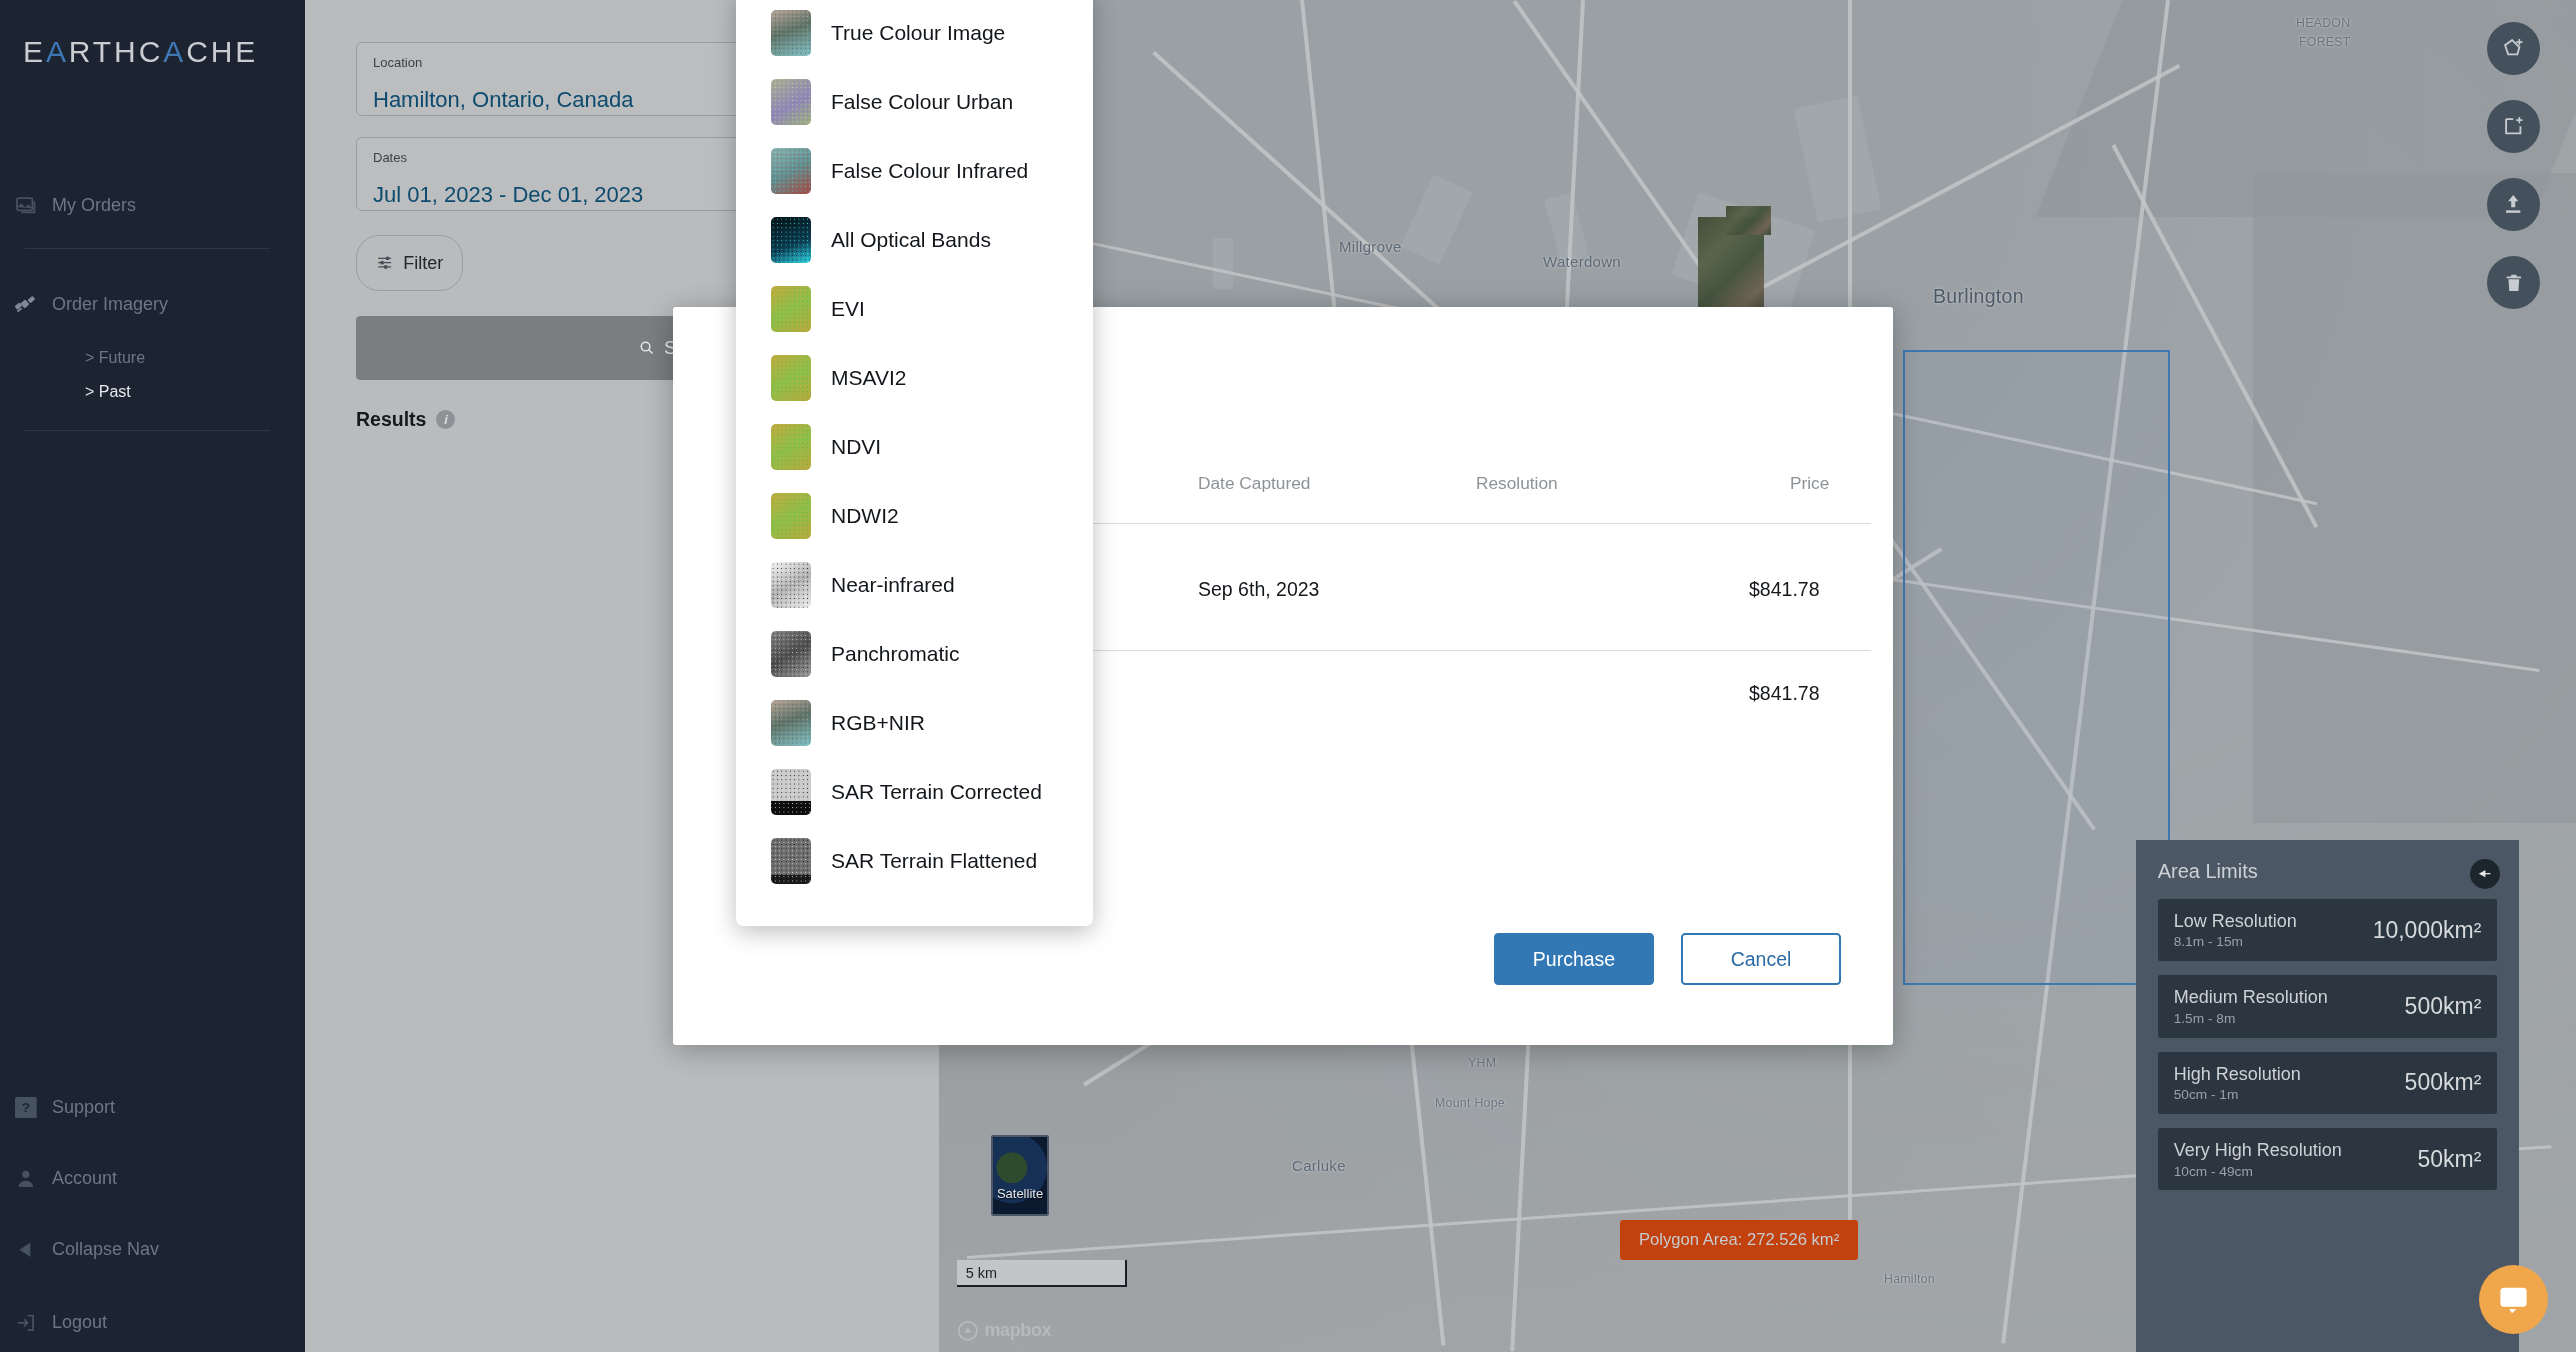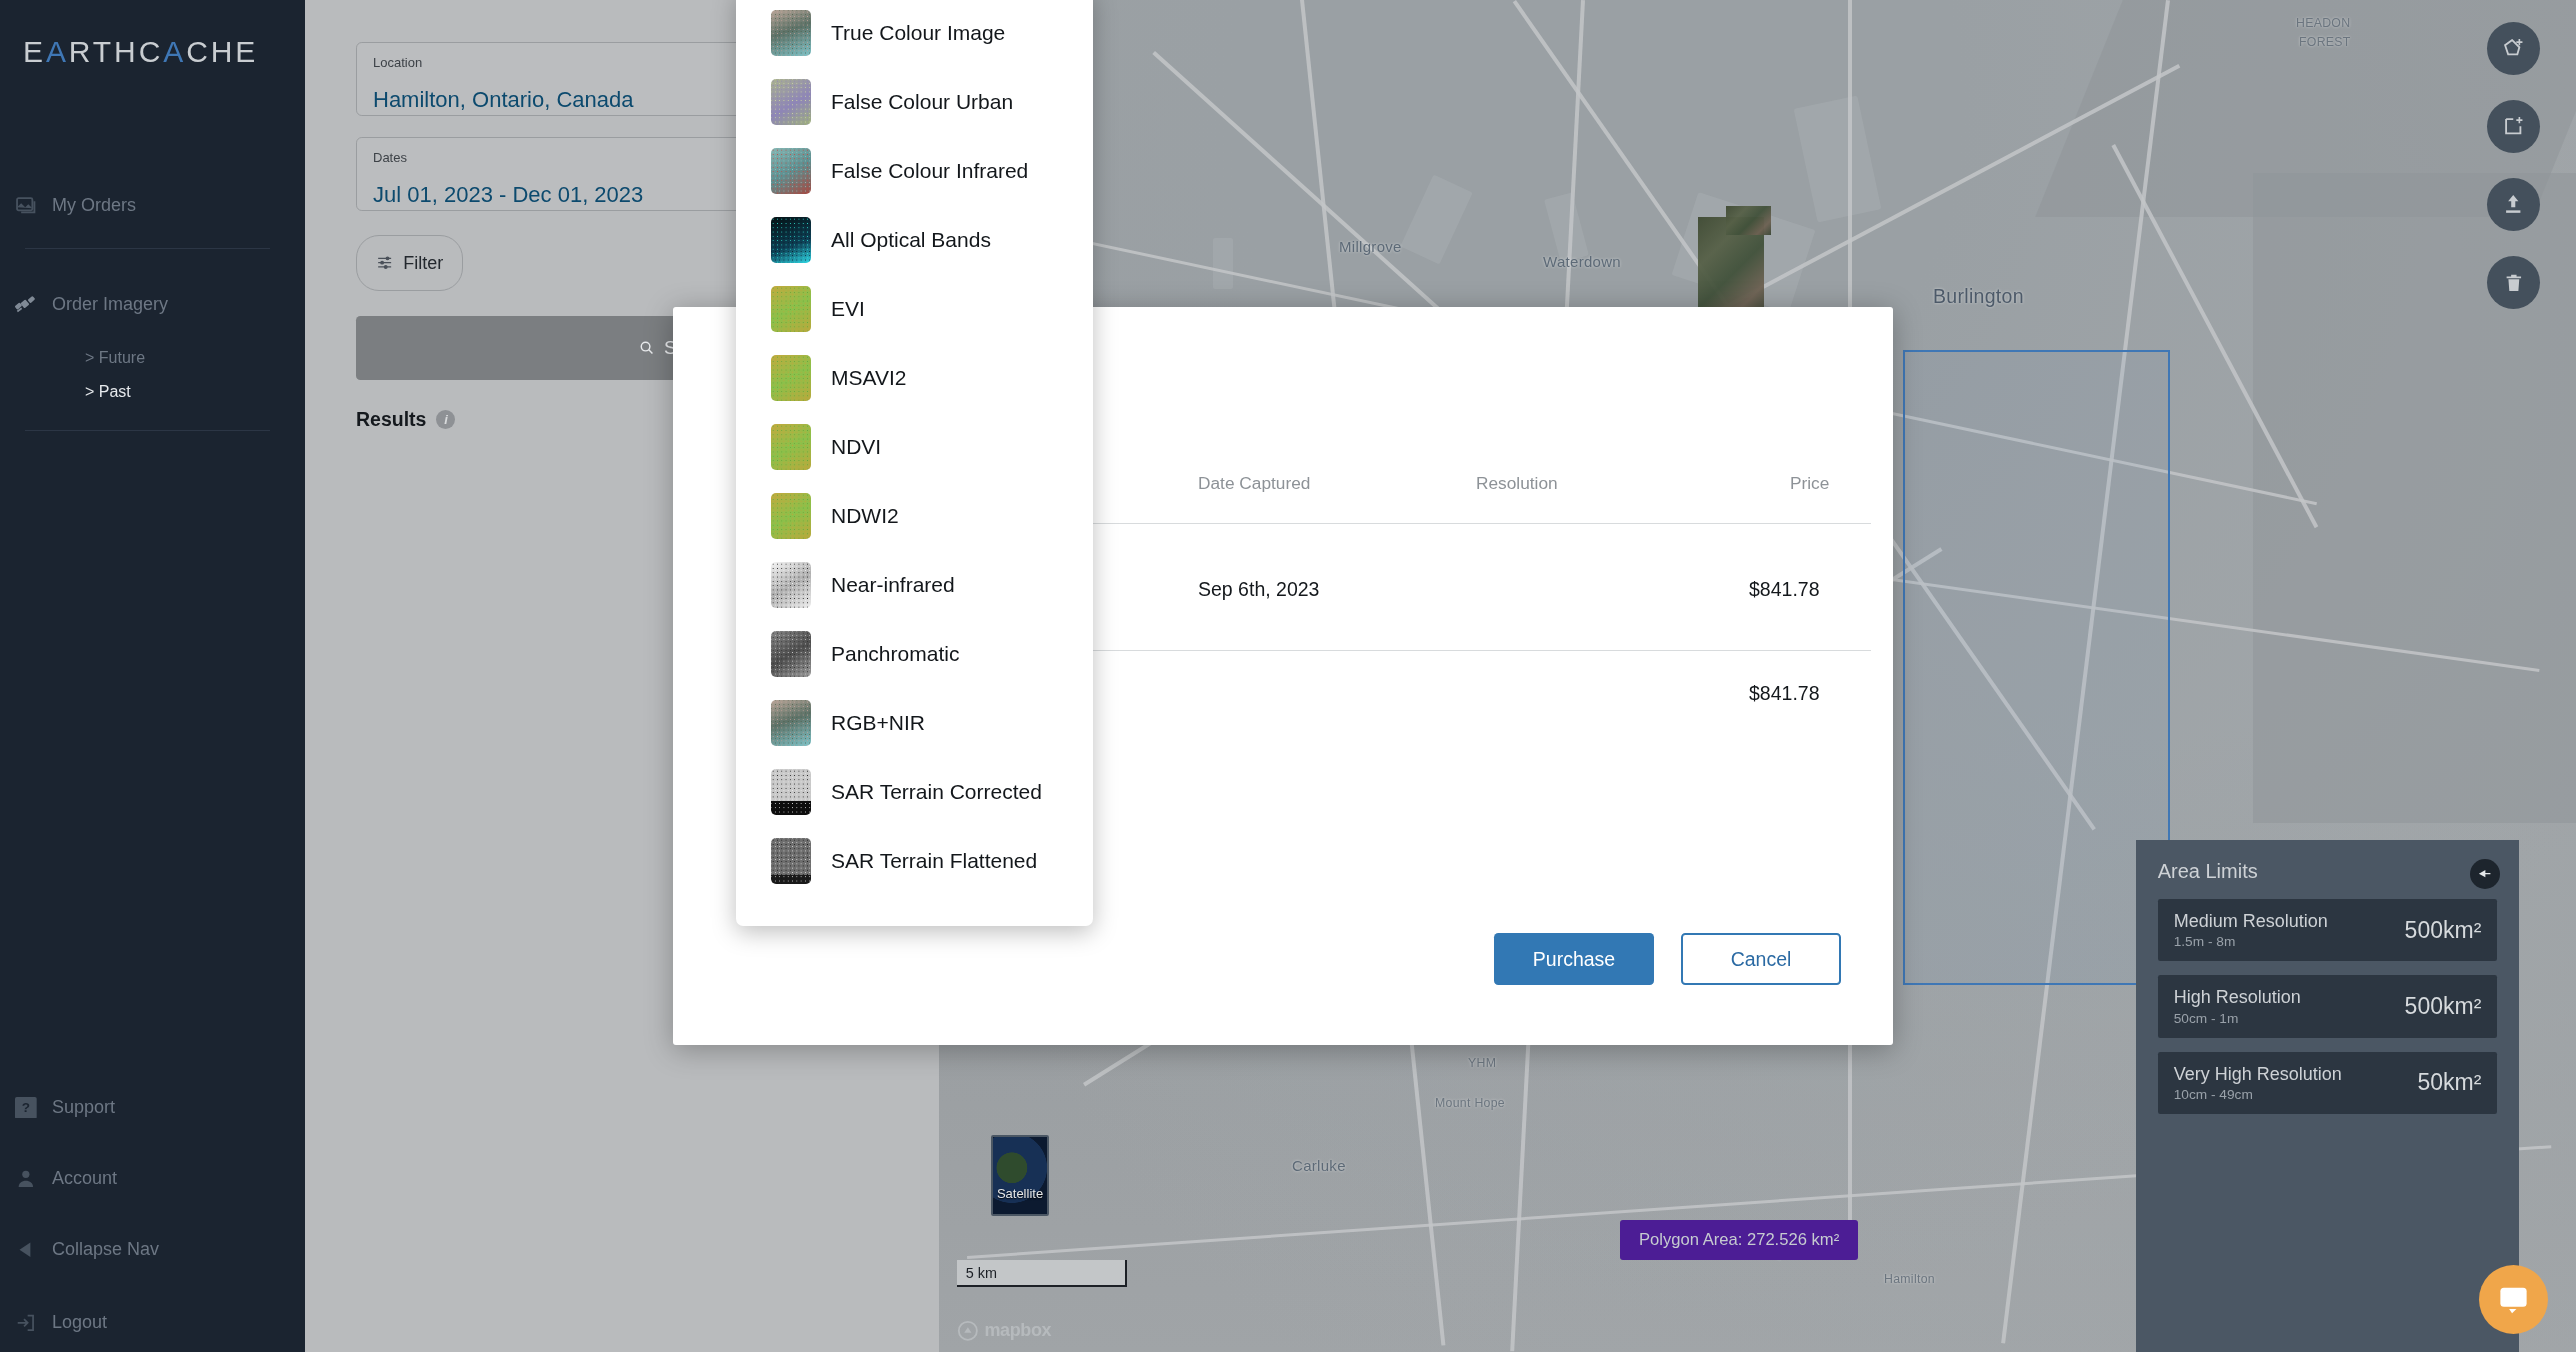--- a/index.html
+++ b/index.html
@@ -246,21 +246,21 @@
     z-index: 22;
   }
   #mapbox-logo {
     position: absolute; left: 957px; top: 1320px;
     display: flex; align-items: center; gap: 5.8px;
     z-index: 22;
     color: #b6babd; font-size: 18px; font-weight: bold; letter-spacing: -0.4px;
   }
   #polygon-area {
     position: absolute; left: 1620px; top: 1220px;
-    background: #4c1d95; border-radius: 2.9px;
+    background: #c2410c; border-radius: 2.9px;
     padding: 10px 19px;
     font-size: 16.6px; color: #c6cbd0;
     z-index: 22; white-space: nowrap;
   }
   #intercom-btn {
     position: absolute; left: 2479px; top: 1265px;
     width: 69px; height: 69px; border-radius: 50%;
     background: #f0a64a;
     display: flex; align-items: center; justify-content: center;
     z-index: 60;
@@ -405,20 +405,27 @@
 <div id="area-limits">
   <h3>Area Limits</h3>
   <div id="area-limits-collapse">
     <svg width="17.3" height="17.3" viewBox="0 0 24 24" fill="#e4e7e9">
       <path d="M4 12l9-5v4h7v2h-7v4z"></path>
     </svg>
   </div>
   <div id="area-limits-rows">
       <div class="limit-row">
         <div>
+          <div class="limit-name">Low Resolution</div>
+          <div class="limit-range">8.1m - 15m</div>
+        </div>
+        <div class="limit-val">10,000km²</div>
+      </div>
+      <div class="limit-row">
+        <div>
           <div class="limit-name">Medium Resolution</div>
           <div class="limit-range">1.5m - 8m</div>
         </div>
         <div class="limit-val">500km²</div>
       </div>
       <div class="limit-row">
         <div>
           <div class="limit-name">High Resolution</div>
           <div class="limit-range">50cm - 1m</div>
         </div>

